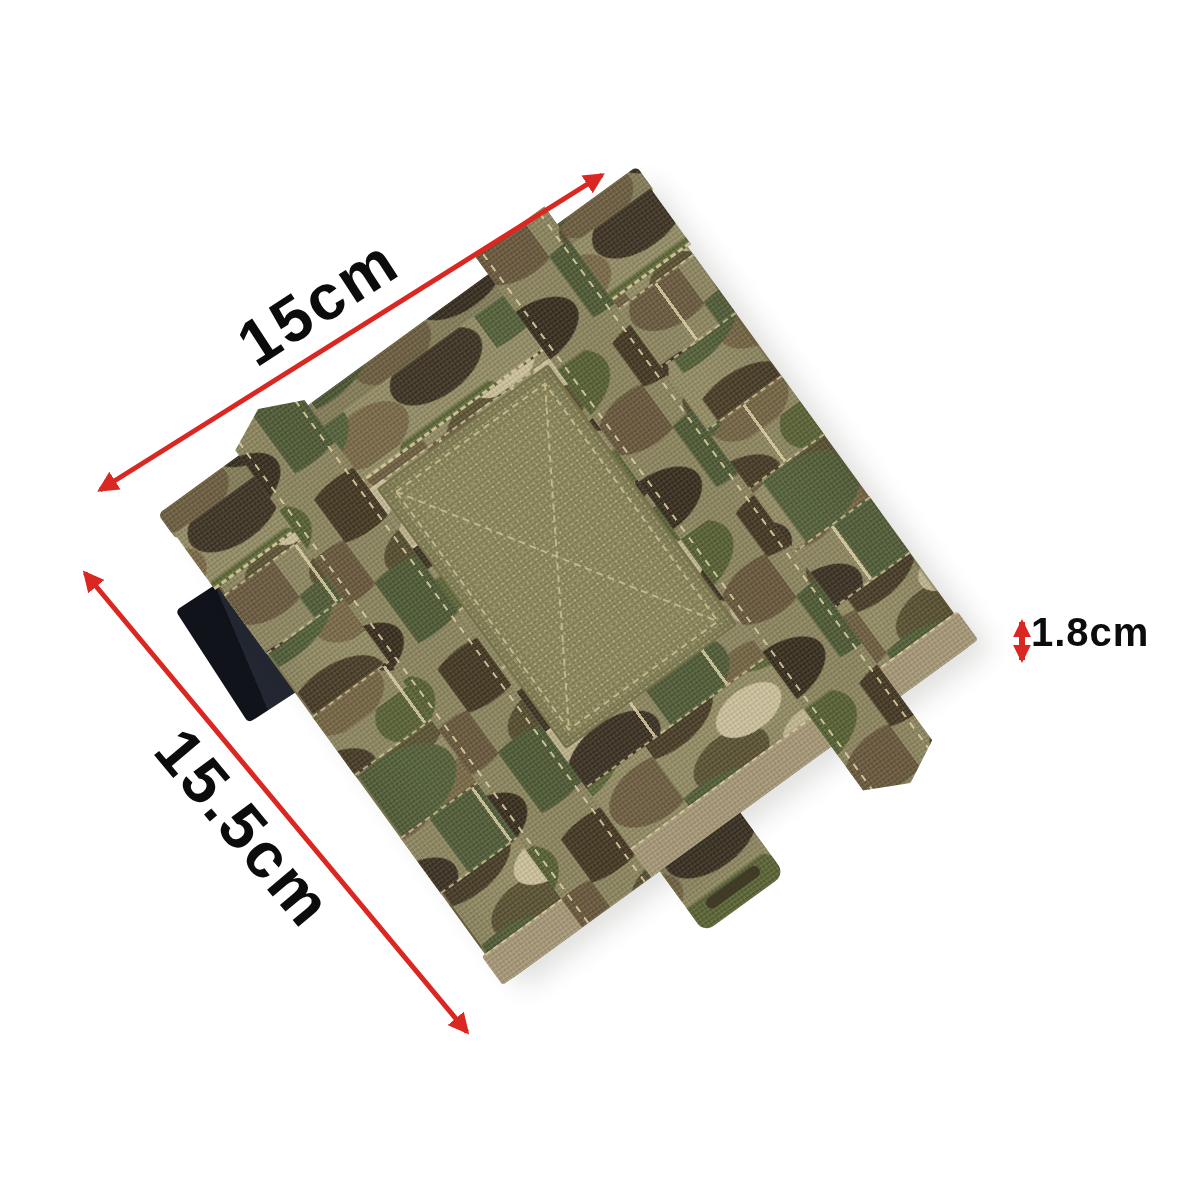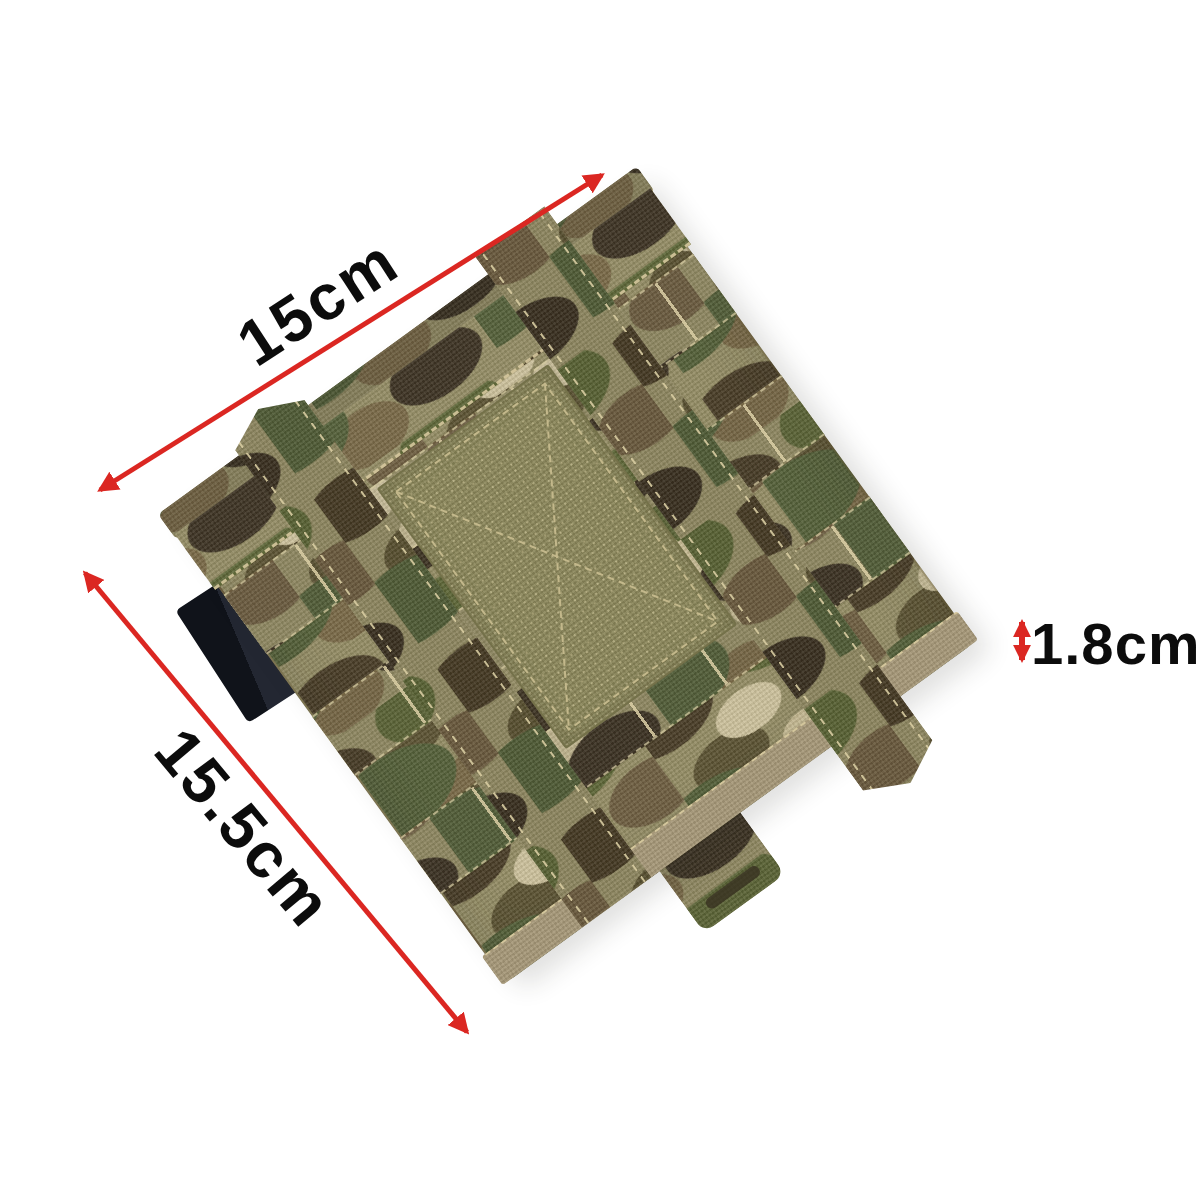--- a/index.html
+++ b/index.html
@@ -115,21 +115,21 @@
   }
 
   
   .dim-label{
     position:absolute;z-index:10;color:#0c0c0c;font-weight:600;white-space:nowrap;
   }
   .dim-label.width{left:318px;top:302px;font-size:64px;letter-spacing:3px;
     transform:translate(-50%,-50%) rotate(-33deg);}
   .dim-label.height{left:244px;top:828px;font-size:64px;letter-spacing:3px;
     transform:translate(-50%,-50%) rotate(50deg);}
-  .dim-label.thickness{left:1031px;top:610px;font-size:58px;letter-spacing:1px;}
+  .dim-label.thickness{left:1031px;top:610px;font-size:40px;letter-spacing:1px;}
   #arrows{position:absolute;inset:0;z-index:9;pointer-events:none;}
 </style>
 </head>
 <body>
 
 <div id="scene">
 
   <div class="pouch">
     <div class="black-strap"></div>
     <div class="fabric camo v1 pouch-base"></div>

